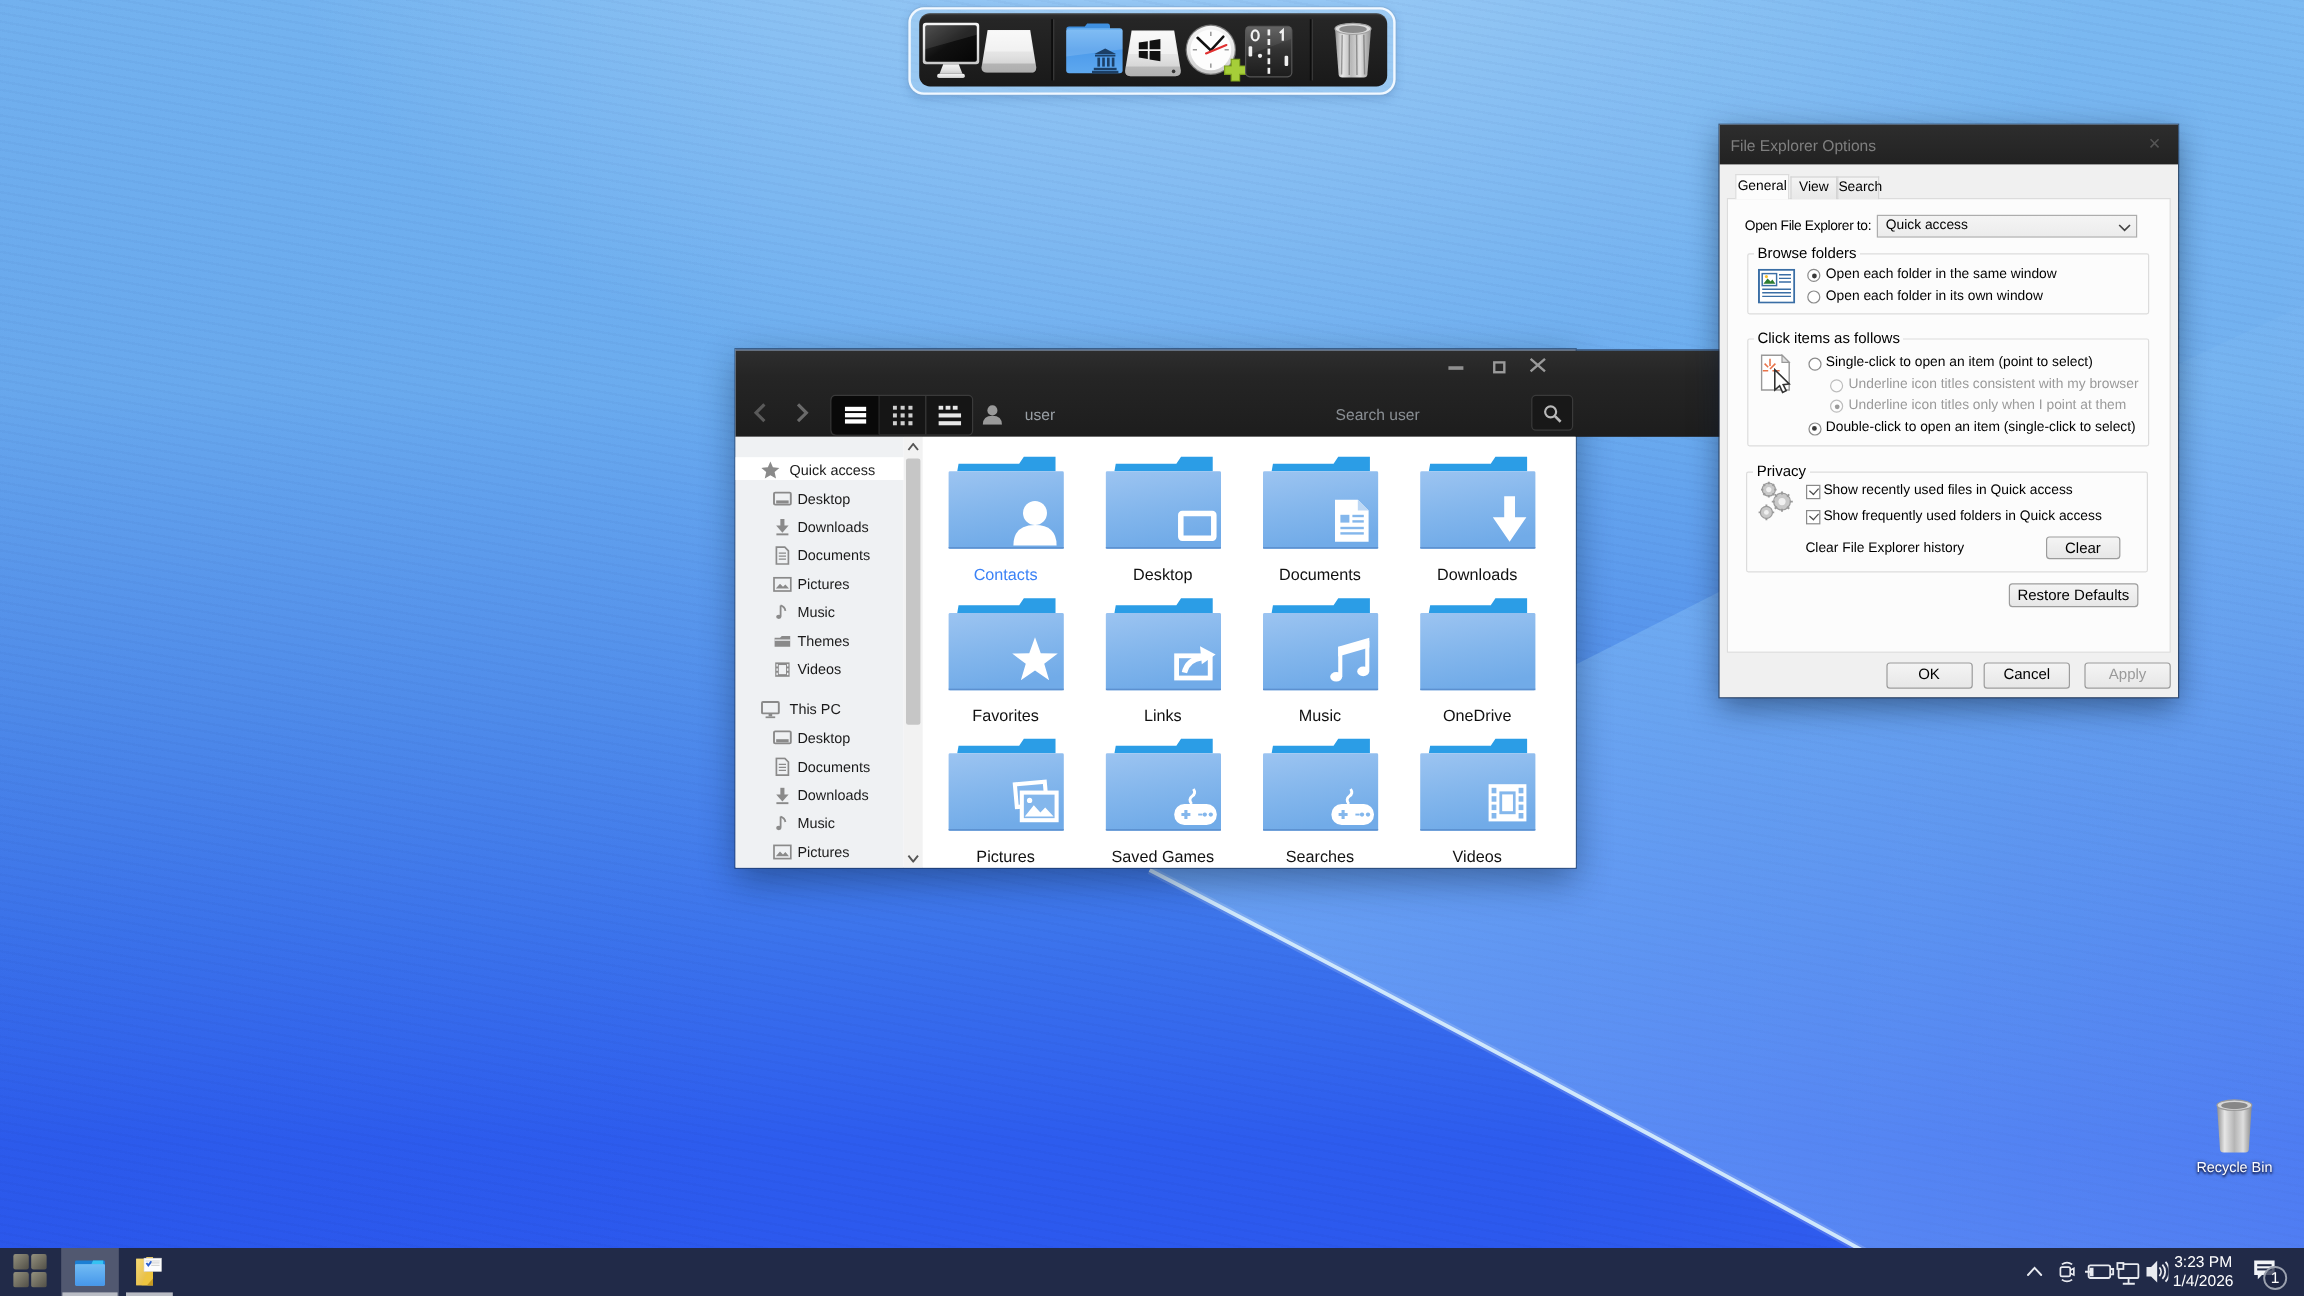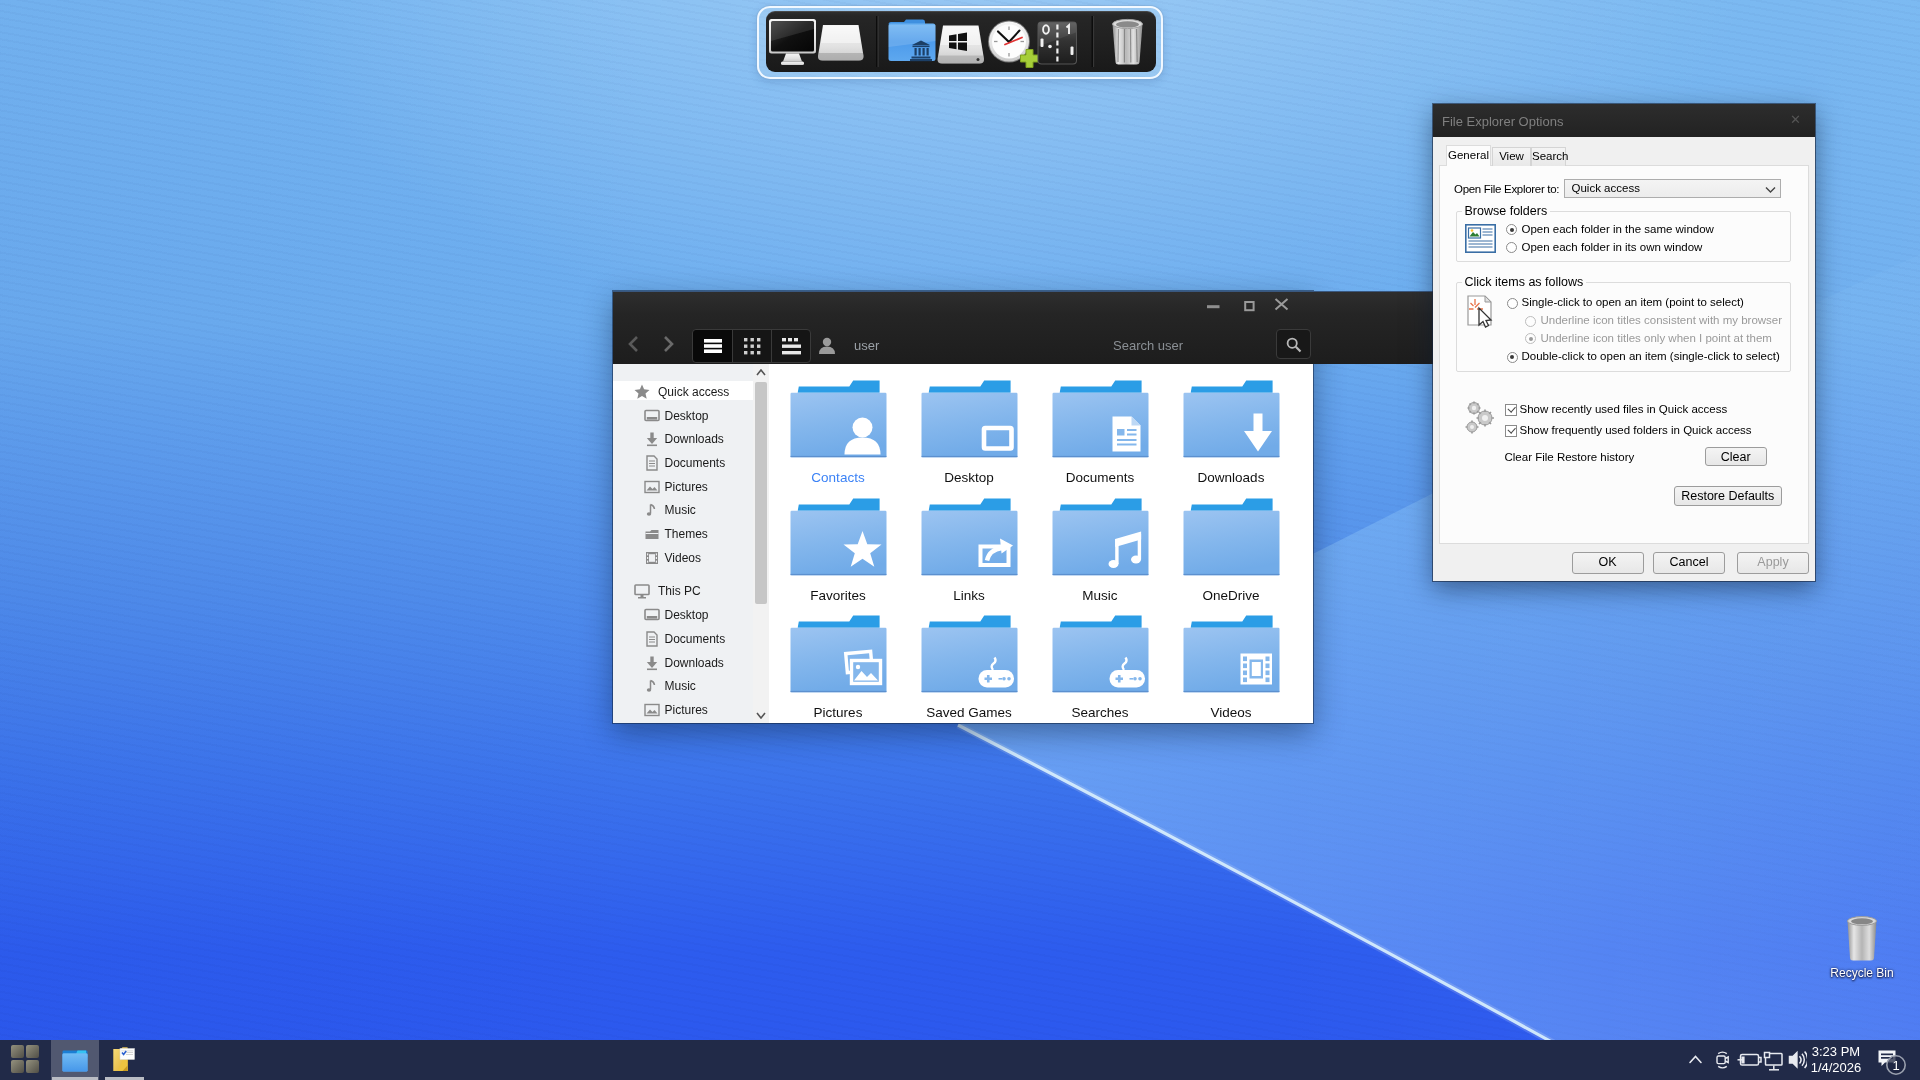--- a/index.html
+++ b/index.html
@@ -510,20 +510,23 @@
   </svg>
   <div class="rad" style="left:73.5px;top:193.5px;"></div>
   <div class="abs" style="left:88.5px;top:192px;">Single-click to open an item (point to select)</div>
   <div class="rad dis" style="left:92px;top:211.5px;"></div>
   <div class="abs dim" style="left:107.5px;top:210px;">Underline icon titles consistent with my browser</div>
   <div class="rad dis seld" style="left:92px;top:229px;"></div>
   <div class="abs dim" style="left:107.5px;top:227.5px;">Underline icon titles only when I point at them</div>
   <div class="rad sel" style="left:73.5px;top:247.5px;"></div>
   <div class="abs" style="left:88.5px;top:246px;">Double-click to open an item (single-click to select)</div>
 
+  <fieldset class="abs" style="left:22px;top:282px;width:335px;height:91px;border:1px solid #dcdcdc;border-radius:2px;">
+    <legend style="margin-left:5px;padding:0 3px;font-size:12.5px;">Privacy</legend>
+  </fieldset>
   <svg class="abs" style="left:31px;top:296px" width="32" height="36" viewBox="0 0 32 36">
     <g fill="#c9c9c9" stroke="#9a9a9a" stroke-width="1">
       <circle cx="10" cy="8" r="5.5"></circle>
         <circle cx="21" cy="18" r="7"></circle>
         <circle cx="8" cy="27" r="5"></circle>
     </g>
     <g fill="#f0f0f0">
       <circle cx="10" cy="8" r="2.2"></circle>
         <circle cx="21" cy="18" r="3"></circle>
         <circle cx="8" cy="27" r="2"></circle>
@@ -531,21 +534,21 @@
     <g stroke="#9a9a9a" stroke-width="1.6">
       <path d="M 10 1.5 l 0 2 M 10 12.5 l 0 2 M 3.5 8 l 2 0 M 14.5 8 l 2 0 M 5.5 3.5 l 1.4 1.4 M 13.1 11.1 l 1.4 1.4 M 14.5 3.5 l -1.4 1.4 M 6.9 11.1 l -1.4 1.4"></path>
       <path d="M 21 9.5 l 0 2.5 M 21 24 l 0 2.5 M 12.5 18 l 2.5 0 M 27.5 18 l 2.5 0 M 15 12 l 1.8 1.8 M 25.2 22.2 l 1.8 1.8 M 27 12 l -1.8 1.8 M 16.8 22.2 l -1.8 1.8"></path>
       <path d="M 8 20.5 l 0 1.8 M 8 31.7 l 0 1.8 M 1.5 27 l 1.8 0 M 12.7 27 l 1.8 0"></path>
     </g>
   </svg>
   <div class="cb" style="left:71.5px;top:299.5px;"></div>
   <div class="abs" style="left:86.5px;top:298.5px;">Show recently used files in Quick access</div>
   <div class="cb" style="left:71.5px;top:320.5px;"></div>
   <div class="abs" style="left:86.5px;top:319.5px;">Show frequently used folders in Quick access</div>
-  <div class="abs" style="left:71.5px;top:346.5px;">Clear File Restore history</div>
+  <div class="abs" style="left:71.5px;top:346.5px;">Clear File Explorer history</div>
   <div class="btn abs" style="left:272px;top:342.5px;width:61.5px;height:19.5px;">Clear</div>
   <div class="btn abs" style="left:241px;top:381.5px;width:107.5px;height:20px;">Restore Defaults</div>
   <div class="btn abs" style="left:138.5px;top:448px;width:72px;height:21.5px;">OK</div>
   <div class="btn abs" style="left:220px;top:448px;width:72px;height:21.5px;">Cancel</div>
   <div class="btn abs dim" style="left:304px;top:448px;width:72px;height:21.5px;">Apply</div>
 </div>
 
 <div class="abs" id="bin" style="left:1830px;top:912px;width:64px;height:78px;">
   <svg class="abs" style="left:15px;top:2px" width="34" height="48" viewBox="0 0 34 48">
     <defs>

